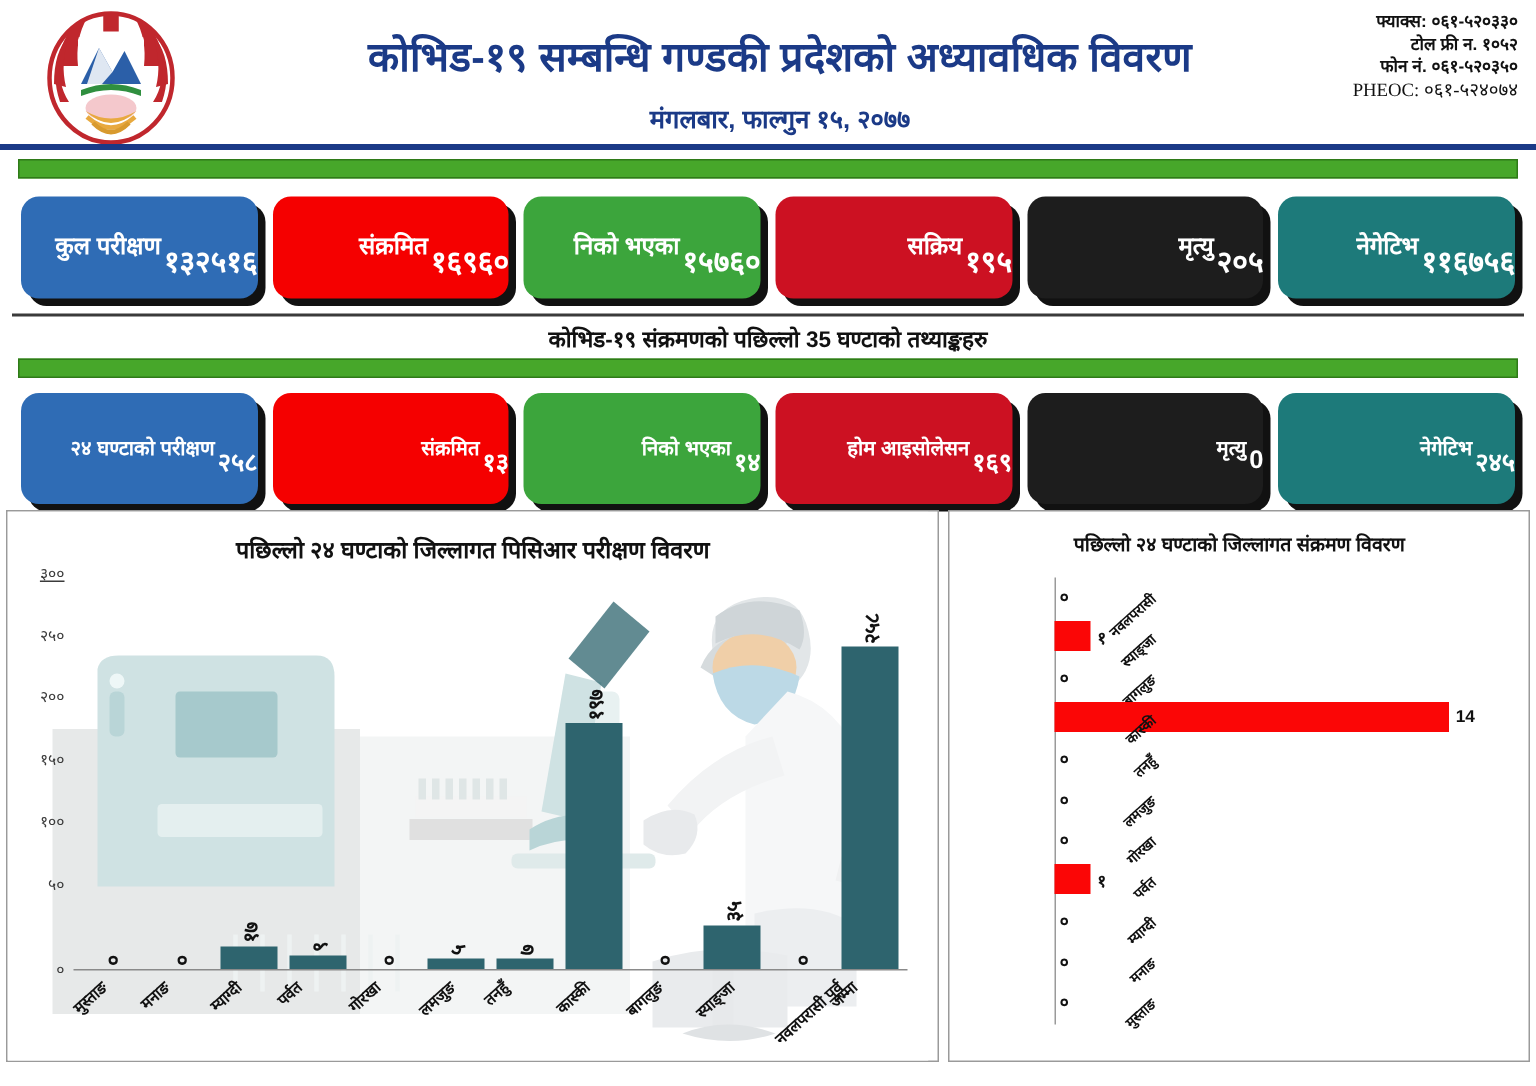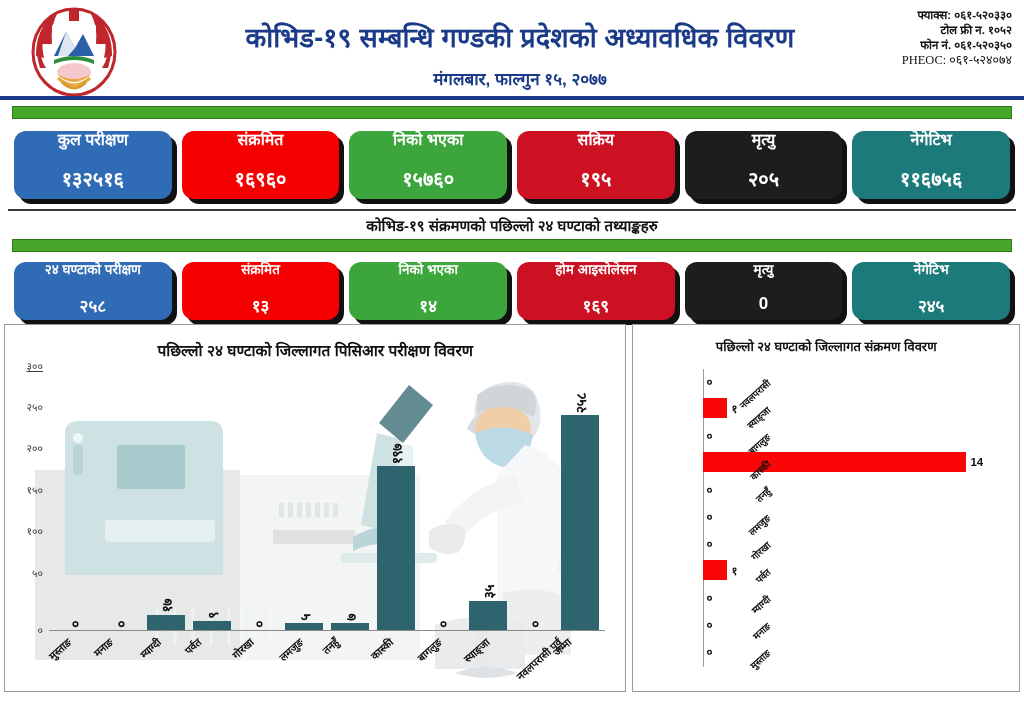--- a/index.html
+++ b/index.html
@@ -47,26 +47,26 @@
   }
   .thin-rule { height:2px; background:#3a3a3a; margin:0 8px; }
 
   
   .cards {
     display:flex; justify-content:space-between; padding: 0 14px; gap: 10px;
   }
   .card {
     flex: 1 1 0; border-radius: 12px; color:#fff; text-align:center;
     box-shadow: 5px 5px 0 #111;
-    display:flex; flex-direction:column; align-items:center; justify-content:flex-start;
+    display:flex; align-items:center; justify-content:flex-end;
   }
   .card .lbl { font-size: 16px; font-weight:bold; line-height:1.15; padding:0 2px;}
   .card .val { font-size: 20px; font-weight:bold; margin-top:16px; }
   .card.big { height: 68px; }
-  .card.small { height: 58px; }
+  .card.small { height: 74px; }
   .card.small .lbl { font-size: 13.5px; }
   .card.small .val { font-size: 17px; }
 
   .c-blue   { background:#2f6cb5; }
   .c-red    { background:#f50000;font-family:Liberation Serif, serif; }
   .c-green  { background:#3ca53c; }
   .c-crim   { background:#cc1122; }
   .c-black  { background:#1d1d1d; }
   .c-teal   { background:#1d7a7a; }
 
@@ -193,21 +193,21 @@
         </div>
       <div class="card big c-teal">
           <div class="lbl">नेगेटिभ</div>
           <div class="val">११६७५६</div>
         </div>
     </div>
   </div>
 
   <div style="margin-top:10px;">
     <div class="thin-rule"></div>
-    <div class="section-title" style="margin-top:4px;">कोभिड-१९ संक्रमणको पछिल्लो २४ घण्टाको तथ्याङ्कहरु</div>
+    <div class="section-title" style="margin-top:4px;">कोभिड-१९ संक्रमणको पछिल्लो 35 घण्टाको तथ्याङ्कहरु</div>
     <div class="green-bar"></div>
     <div class="cards" style="margin-top:10px;">
       <div class="card small c-blue">
           <div class="lbl">२४ घण्टाको परीक्षण</div>
           <div class="val">२५८</div>
         </div>
       <div class="card small c-red">
           <div class="lbl">संक्रमित</div>
           <div class="val">१३</div>
         </div>

